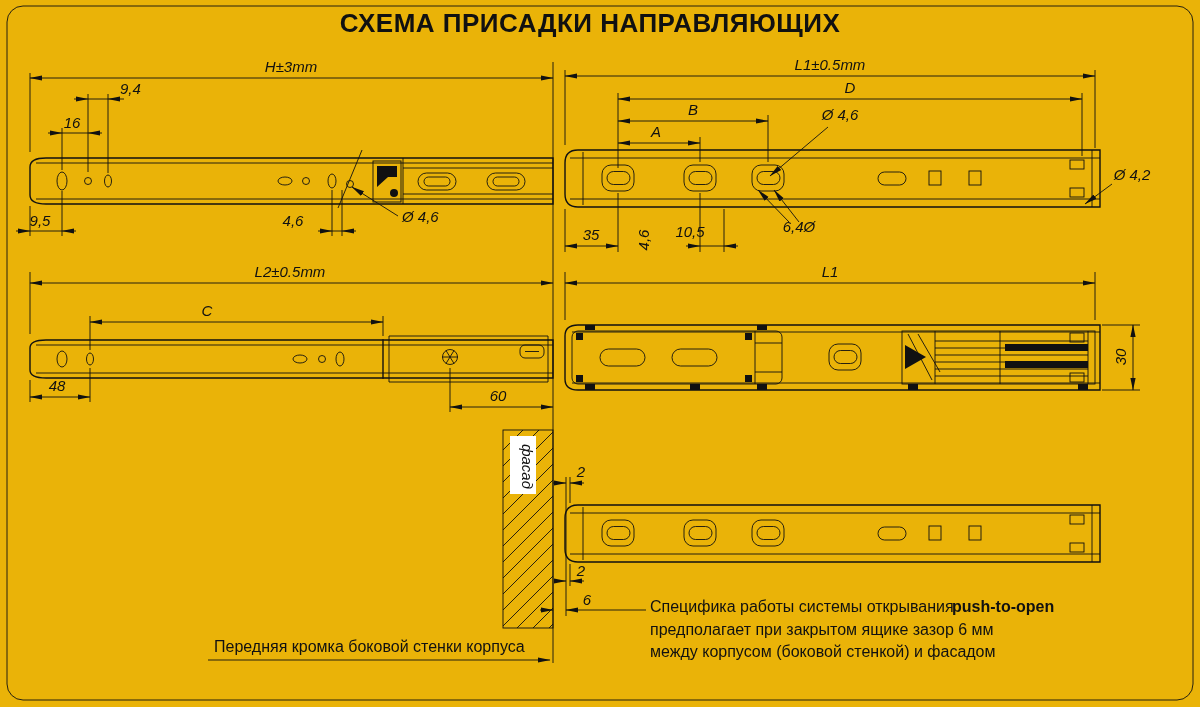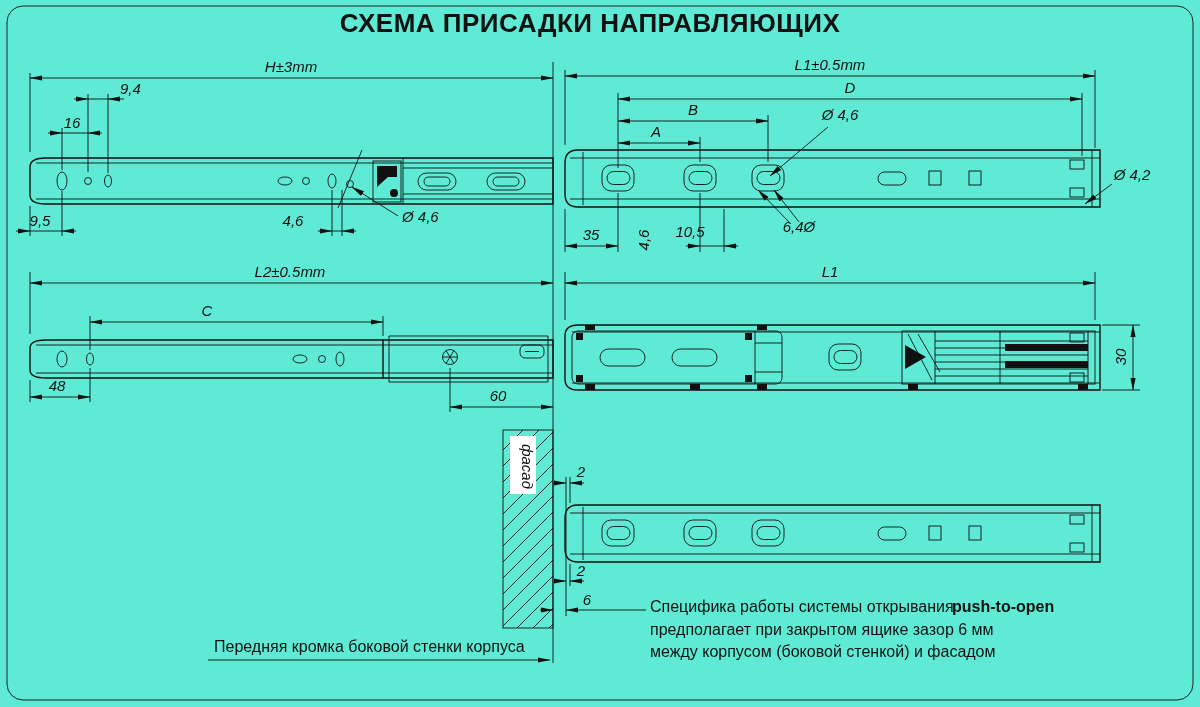--- a/index.html
+++ b/index.html
@@ -1,16 +1,16 @@
 <!DOCTYPE html>
 <html><head>
 <meta charset="utf-8">
 <style>
   html,body{margin:0;padding:0;background:#ffffff;}
-  .wrap{width:1200px;height:707px;position:relative;background:#5eead4;overflow:hidden;}
+  .wrap{width:1200px;height:707px;position:relative;background:#eab308;overflow:hidden;}
   svg{display:block;}
   .thick{stroke:#111;stroke-width:1.4;fill:none;stroke-linecap:square;}
   .thin{stroke:#111;stroke-width:0.9;fill:none;}
   .dim{stroke:#111;stroke-width:0.9;fill:none;}
   .fillb{fill:#111;stroke:none;}
   text{fill:#111;}
   .t{font:italic 15px "Liberation Sans", sans-serif;}
   .n{font:16px "Liberation Sans", sans-serif;}
   .nb{font:bold 16px "Liberation Sans", sans-serif;}
   .ttl{font:bold 26px "Liberation Sans", sans-serif;letter-spacing:0.5px;}

